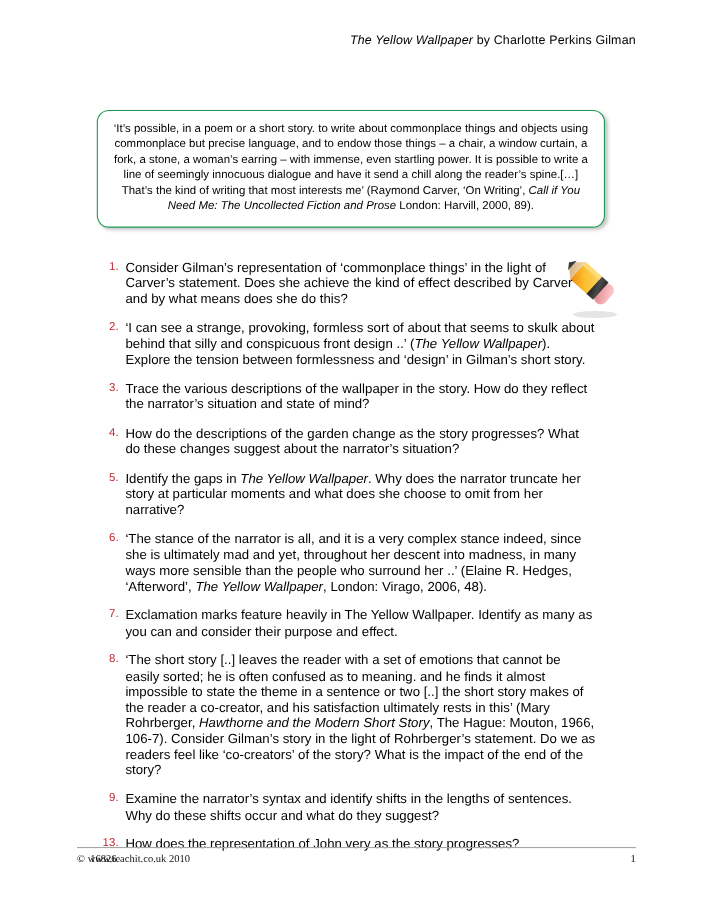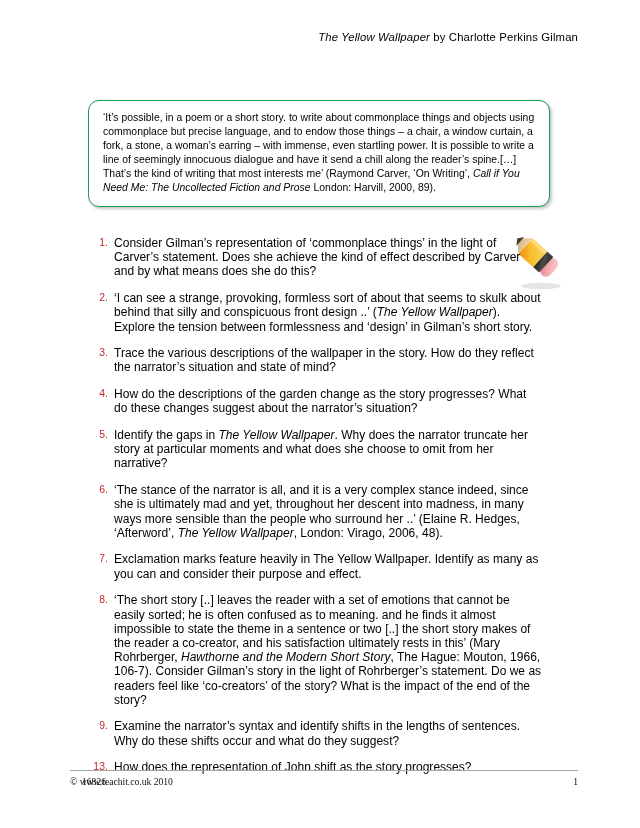--- a/index.html
+++ b/index.html
@@ -60,21 +60,21 @@
     top: 100px;
     width: 462px;
     border: 1.3px solid #1a9b54;
     border-radius: 11px;
     padding: 10px 14px 11px 14px;
     font-size: 10.4px;
     line-height: 14.05px;
     letter-spacing: 0.02px;
     background: #fff;
     box-shadow: 2px 2px 3px rgba(130,130,130,0.45);
-    text-align: left;
+    text-align: center;
   }
   .quote-box .ital { font-style: italic; }
 
   
   .qlist {
     position: absolute;
     left: 91px;
     top: 236px;
     width: 452px;
   }
@@ -226,21 +226,21 @@
       <div class="qitem">
         <div class="qnum">8.</div>
         <div class="qtext"><span>‘The short story [..] leaves the reader with a set of emotions that cannot be easily sorted; he is often confused as to meaning. and he finds it almost impossible to state the theme in a sentence or two [..] the short story makes of the reader a co-creator, and his satisfaction ultimately rests in this’ (Mary Rohrberger, </span><span class="ital">Hawthorne and the Modern Short Story</span><span>, The Hague: Mouton, 1966, 106-7).  Consider Gilman’s story in the light of Rohrberger’s statement.  Do we as readers feel like ‘co-creators’ of the story? What is the impact of the end of the story?</span></div>
       </div>
       <div class="qitem">
         <div class="qnum">9.</div>
         <div class="qtext"><span>Examine the narrator’s syntax and identify shifts in the lengths of sentences.  Why do these shifts occur and what do they suggest?</span></div>
       </div>
       <div class="qitem">
         <div class="qnum">13.</div>
-        <div class="qtext"><span>How does the representation of John shift as the story progresses?</span></div>
+        <div class="qtext"><span>How does the representation of John very as the story progresses?</span></div>
       </div>
     </div>
 
   <div class="footer">
     <div class="footer-rule"></div>
     <div class="footer-row">
       <span class="footer-left">© www.teachit.co.uk 2010</span>
       <span class="footer-center">16826</span>
       <span class="footer-right">1</span>
     </div>

